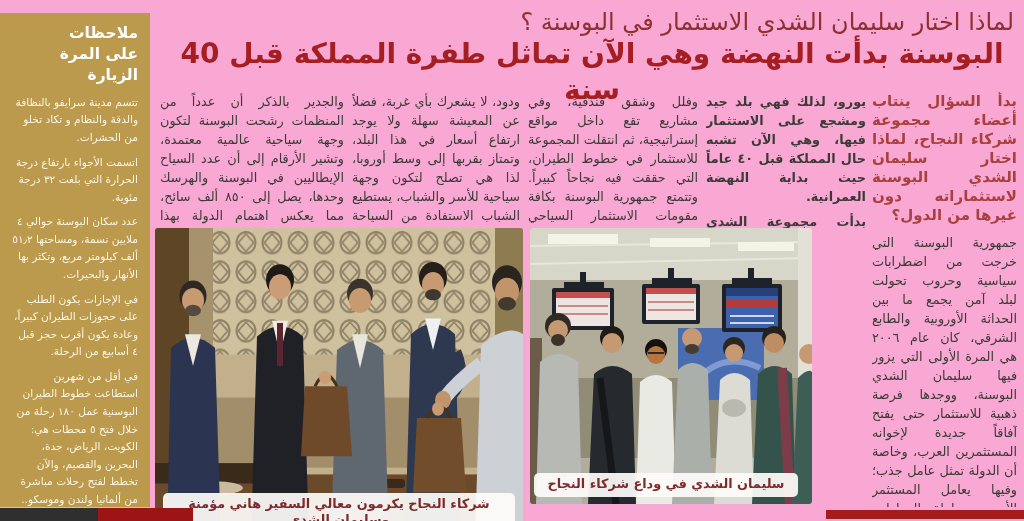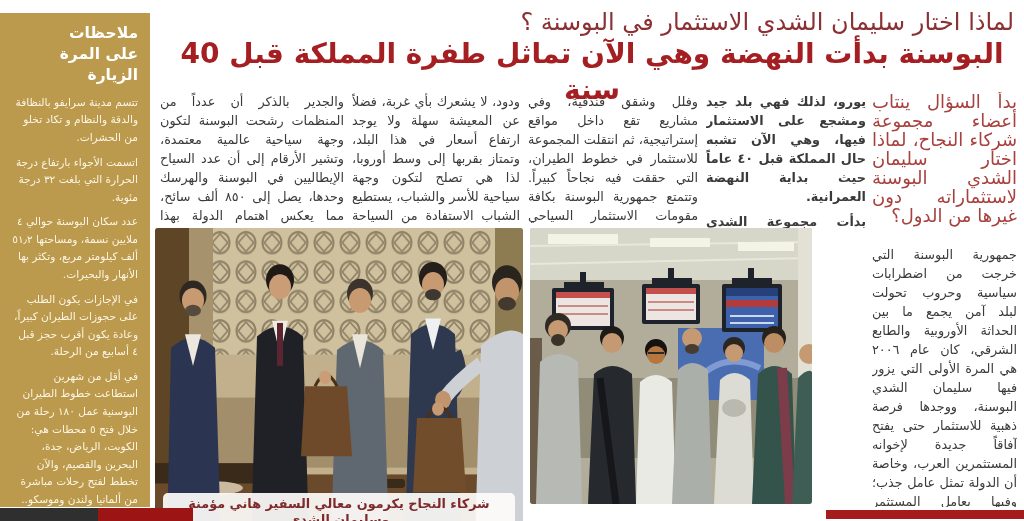--- a/index.html
+++ b/index.html
@@ -1,35 +1,35 @@
 <!DOCTYPE html>
 <html lang="ar" dir="rtl"><head>
 <meta charset="utf-8">
 <style>
   html,body{margin:0;padding:0;}
   body{font-family:"DejaVu Sans",sans-serif;background:#e9e7e3;}
-  .page{position:relative;width:1024px;height:521px;background:#ffffff;overflow:hidden;direction:rtl;}
+  .page{position:relative;width:1024px;height:521px;background:#f9a8d4;overflow:hidden;direction:rtl;}
 
   
   .sidebar{position:absolute;left:0;top:13px;width:150px;height:494px;background:#bc9a4d;
            padding:10px 12px 8px;box-sizing:border-box;color:#fdf8ec;text-align:right;}
   .sb-title{margin:0 0 8px;font-size:15.5px;font-weight:bold;line-height:1.35;color:#ffffff;}
   .sb-title span{display:block;}
   .sidebar p{margin:0 0 7px;font-size:10.6px;line-height:1.66;color:#fcf5e4;text-align:right;}
 
   
   .kicker{position:absolute;top:8px;left:400px;right:10px;font-size:24px;color:#8b3033;
           text-align:right;letter-spacing:0;}
   .headline{position:absolute;top:36px;left:165px;right:5px;margin:0;font-size:28px;font-weight:bold;
             color:#a41e22;text-align:center;line-height:1.3;}
 
   
   .col{position:absolute;overflow:hidden;}
   .col p{margin:0 0 6px;font-size:12.8px;line-height:19px;color:#3b3a38;text-align:justify;}
-  .col .intro{font-weight:normal;color:#a8403e;font-size:18px;line-height:19px;margin-bottom:20px;}
+  .col .intro{font-weight:bold;color:#a8403e;font-size:15px;line-height:19px;margin-bottom:8px;}
   .col1{left:872px;top:92px;width:145px;height:415px;}
   .col2{left:706px;top:92px;width:160px;height:140px;font-weight:bold;}
   .col3{left:528px;top:92px;width:170px;height:140px;}
   .col4{left:352px;top:92px;width:168px;height:140px;}
   .col5{left:160px;top:92px;width:184px;height:140px;}
 
   
   .photo{position:absolute;margin:0;border-radius:3px;overflow:hidden;}
   .photo svg{display:block;width:100%;height:100%;}
   .photo-left{left:155px;top:228px;width:368px;height:312px;}
@@ -216,19 +216,20 @@
       <ellipse cx="204" cy="180" rx="12" ry="9" fill="#b9b9b0"></ellipse>
 
       <circle cx="244" cy="110" r="12" fill="#26211b"></circle>
       <circle cx="244" cy="115" r="10" fill="#bd8e64"></circle>
       <path d="M222,276 L228,146 Q244,130 262,146 L266,276 Z" fill="#34534b"></path>
       <path d="M252,140 L260,276" stroke="#7c3c49" stroke-width="10"></path>
 
       <circle cx="279" cy="126" r="10" fill="#c59a73"></circle>
       <path d="M262,276 L268,150 Q278,140 282,144 L282,276 Z" fill="#3e5e55"></path>
     </svg>
+    <figcaption class="caption">سليمان الشدي في وداع شركاء النجاح</figcaption>
   </figure>
 
   <div class="bar bar-black"></div>
   <div class="bar bar-darkred"></div>
   <div class="bar bar-red-right"></div>
 
 </div>
 
 </body></html>

